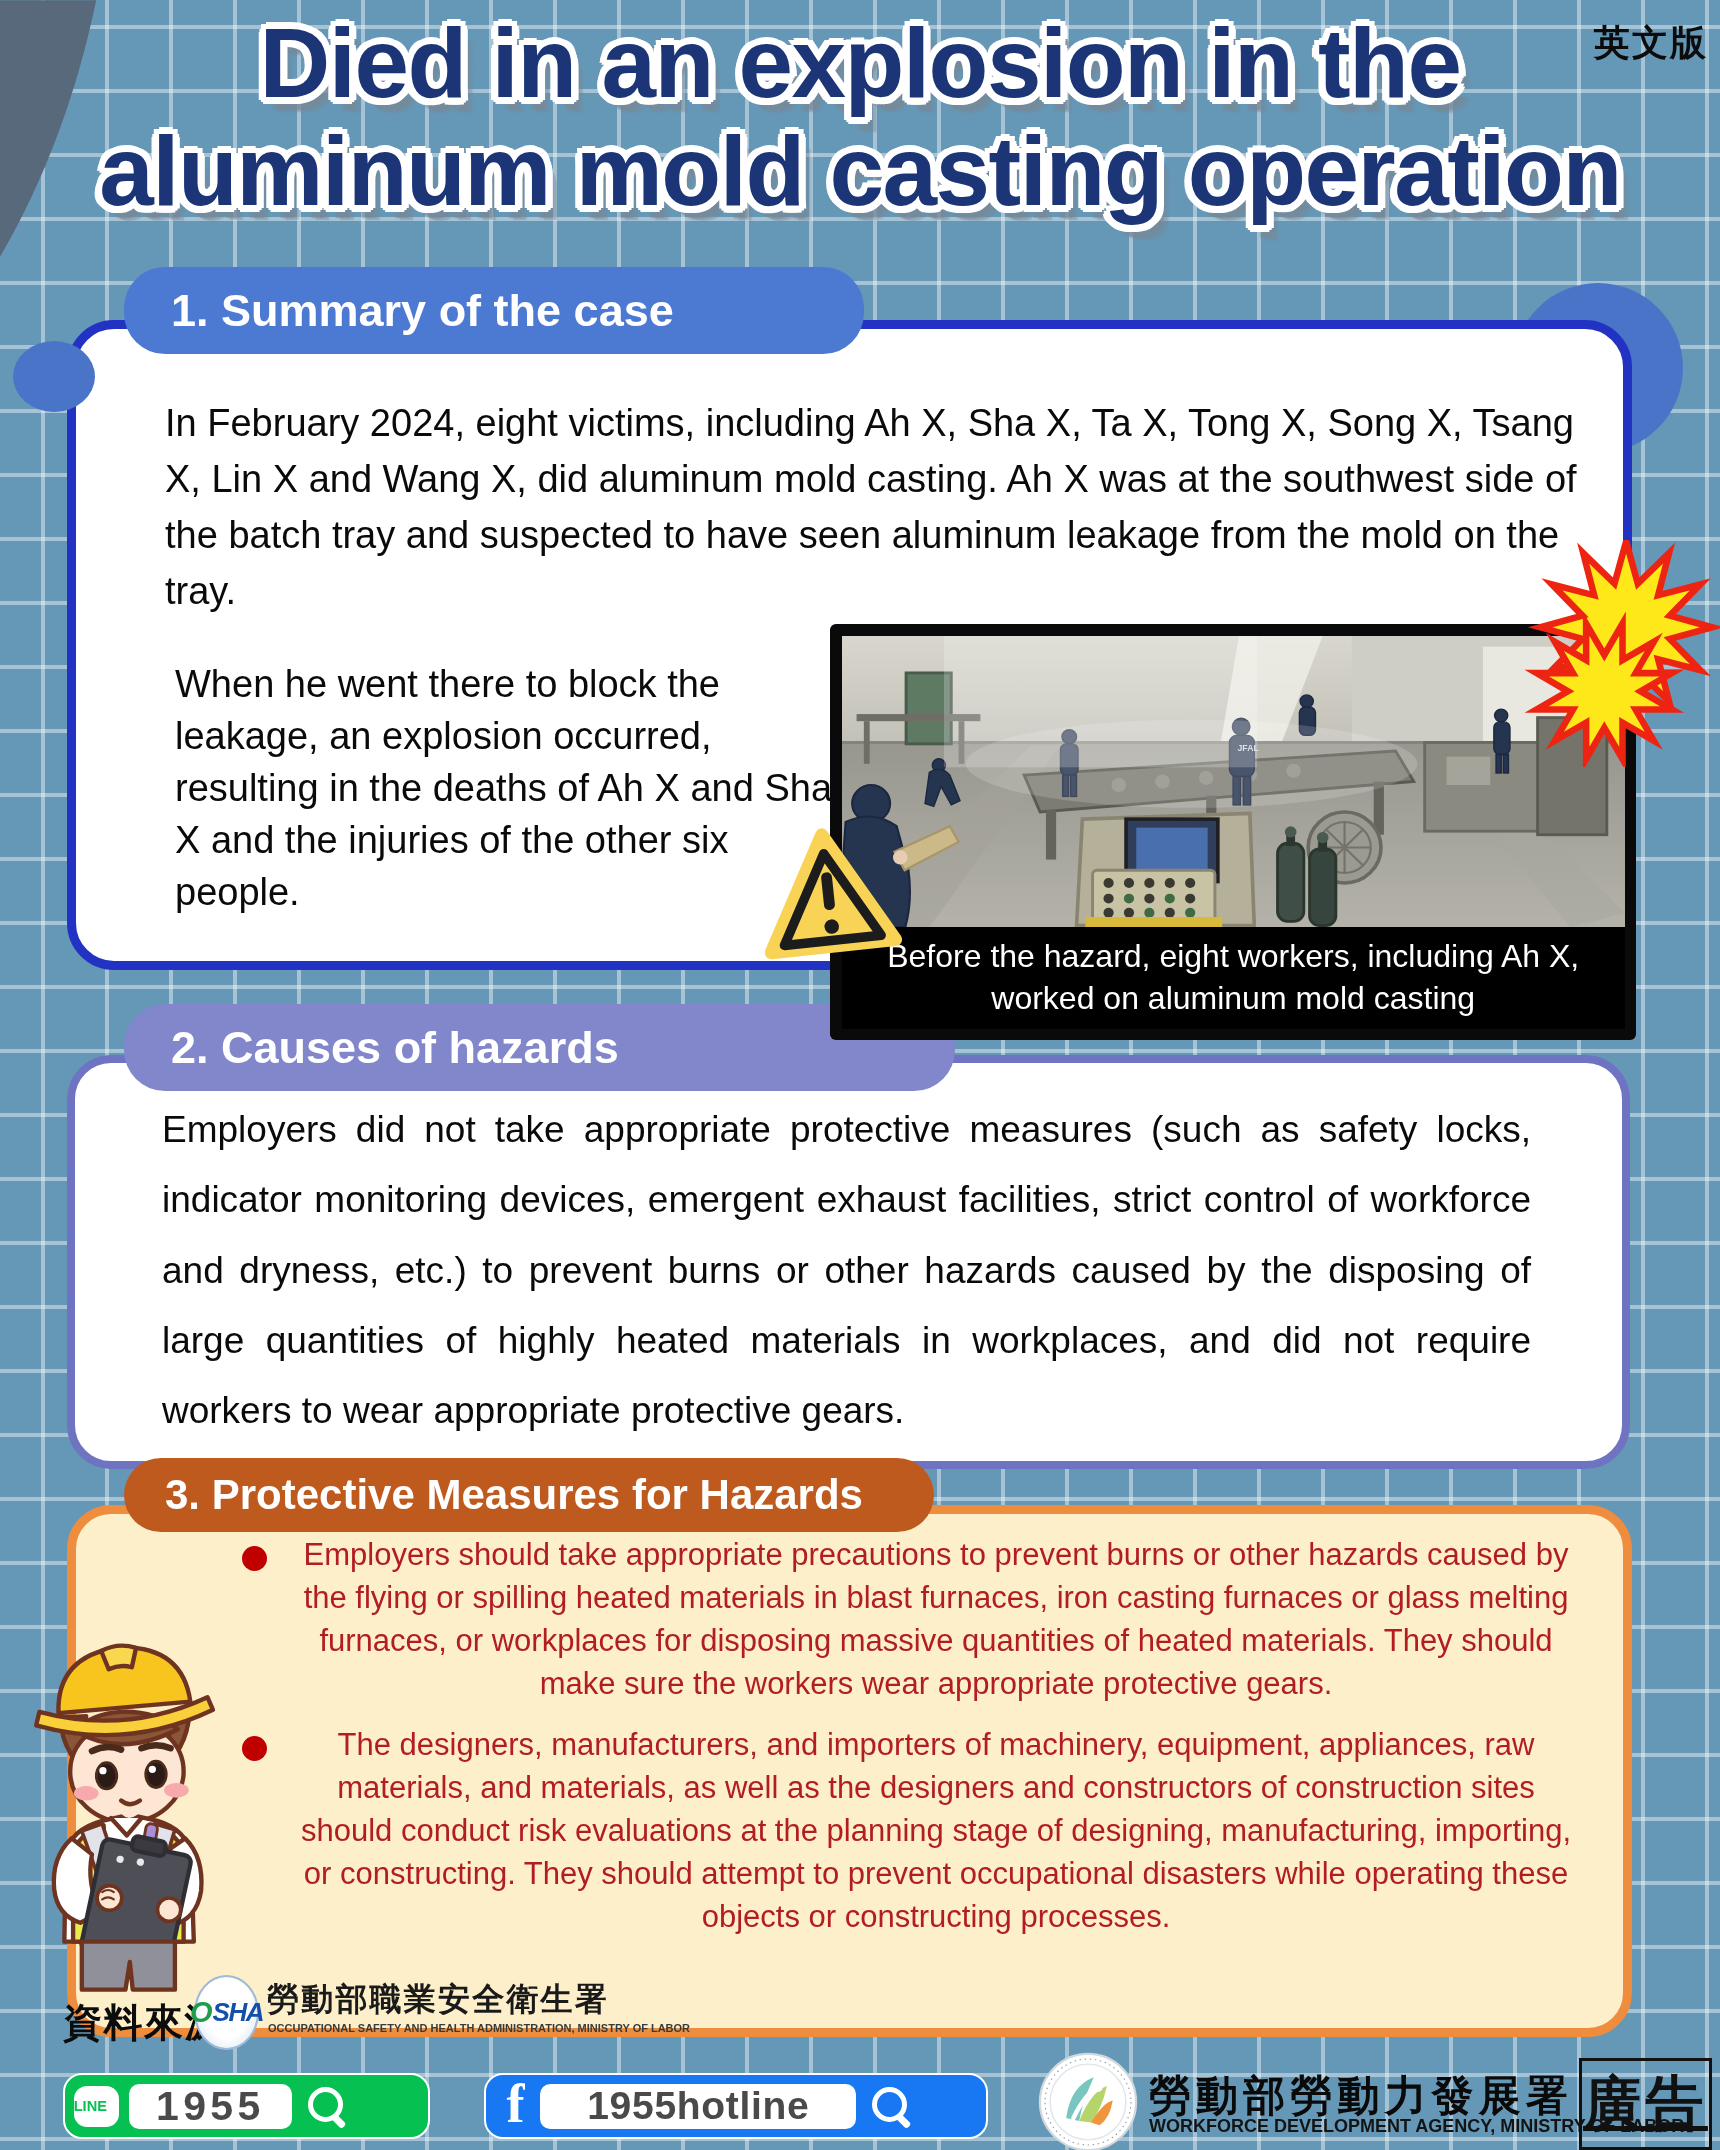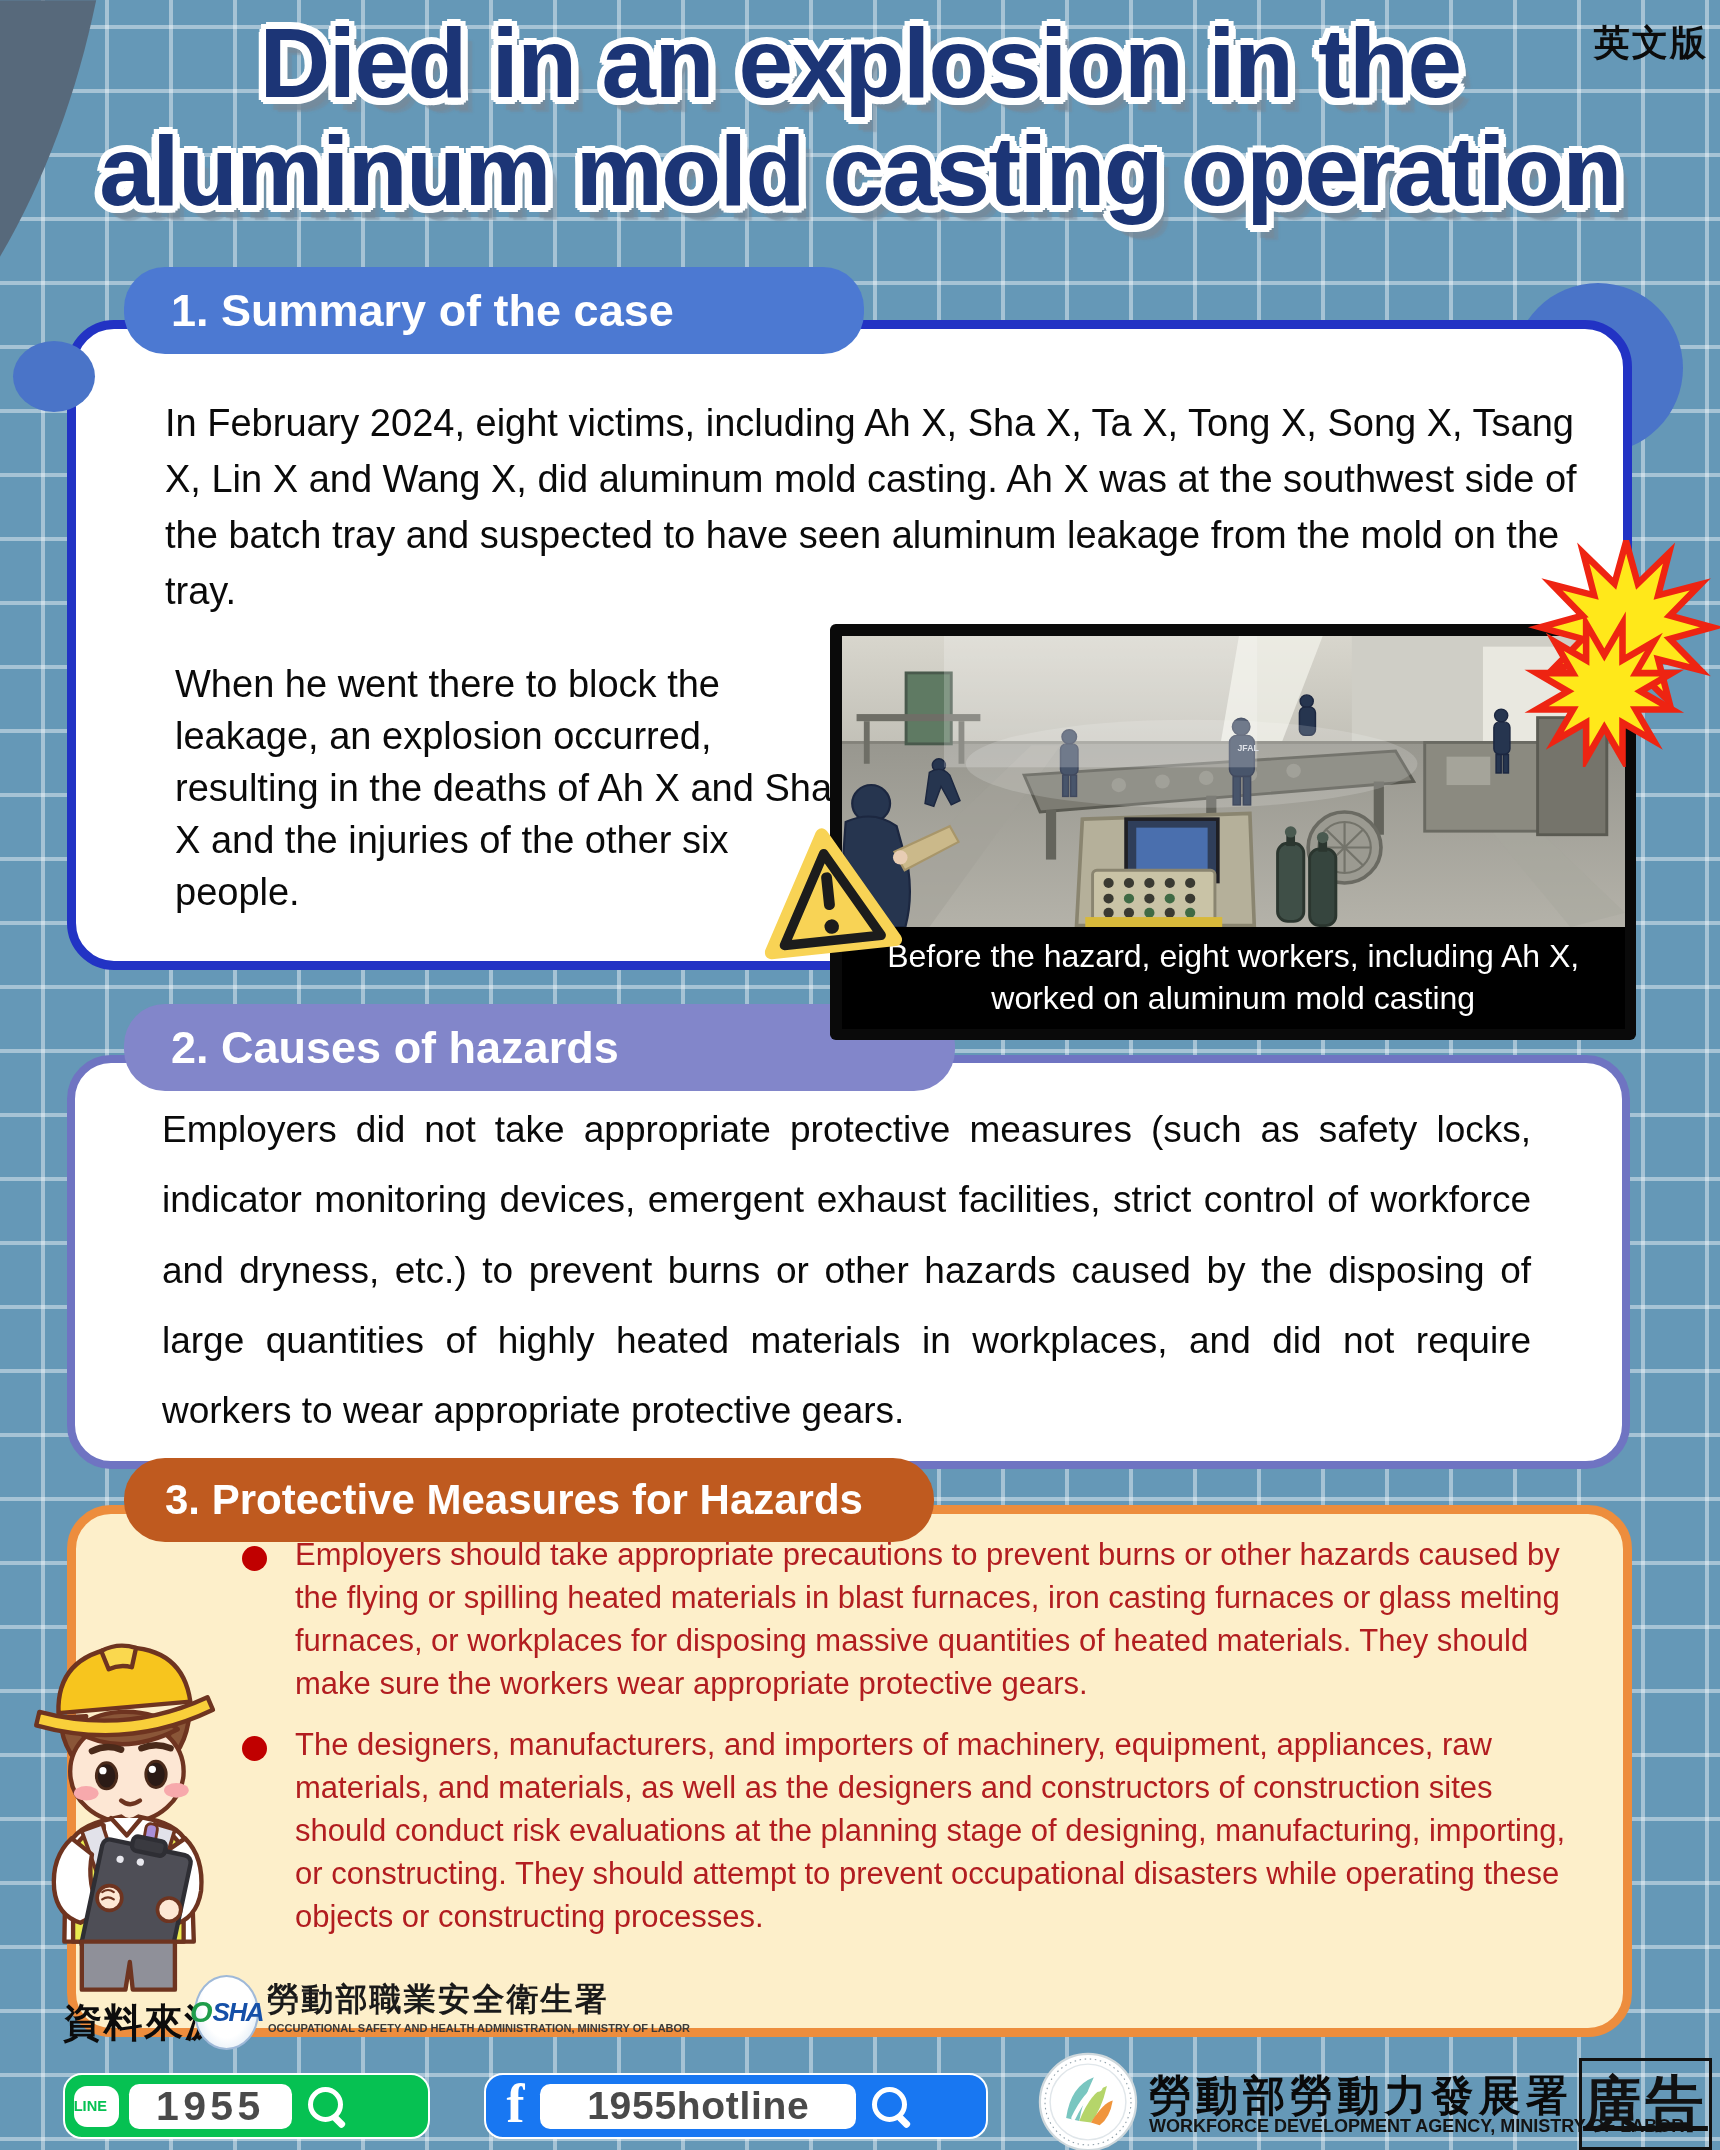--- a/index.html
+++ b/index.html
@@ -25,21 +25,21 @@
     text-shadow:
       -6.6px 0 0 #fff,6.6px 0 0 #fff,0 -6.6px 0 #fff,0 6.6px 0 #fff,
       -5.1px -5.1px 0 #fff,5.1px -5.1px 0 #fff,-5.1px 5.1px 0 #fff,5.1px 5.1px 0 #fff,
       -7.3px 2.9px 0 #fff,7.3px 2.9px 0 #fff,-2.9px 7.3px 0 #fff,2.9px 7.3px 0 #fff,
       7.3px 13px 1.5px rgba(120,136,150,.65),11.7px 14.6px 1.5px rgba(120,136,150,.45);}
 
   
   .pill{display:flex;align-items:center;color:#fff;font-weight:bold;border-radius:41px;z-index:4;}
   #pill-1{left:124px;top:267px;width:693px;height:87px;background:#4c79d2;font-size:45px;padding-left:47px;}
   #pill-2{left:124px;top:1004px;width:784px;height:87px;background:#8286ca;font-size:45px;padding-left:47px;}
-  #pill-3{left:124px;top:1458px;width:769px;height:84px;background:#bf5a1f;font-size:42px;padding-left:41px;}
+  #pill-3{left:124px;top:1458px;width:769px;height:74px;background:#bf5a1f;font-size:42px;padding-left:41px;}
 
   
   #box-1{left:67px;top:320px;width:1547px;height:632px;background:#fff;border:9.5px solid #2233c4;border-radius:47px;z-index:3;}
   #box-2{left:67px;top:1055px;width:1547px;height:398px;background:#fff;border:8px solid #6f74c2;border-radius:44px;z-index:3;}
   #box-3{left:67px;top:1505px;width:1547px;height:514px;background:#fdefca;border:9.5px solid #ed8d3d;border-radius:44px;z-index:3;}
 
   #s1-para1{position:absolute;left:89px;top:67px;width:1449px;font-size:38px;line-height:1.47;color:#0a0a0a;}
   #s1-para2{position:absolute;left:99px;top:329px;width:670px;font-size:38px;line-height:1.37;color:#0a0a0a;}
   #s2-body{position:absolute;left:87px;top:32px;width:1369px;font-size:37px;line-height:1.9;color:#0a0a0a;text-align:justify;}
 
@@ -47,21 +47,21 @@
   #photo-block{left:830px;top:624px;width:806px;z-index:5;background:#0a0a0a;border-radius:5.8px;padding:11.7px;box-sizing:border-box;}
   #photo-scene{display:block;width:783px;height:291px;background:#b9b8b0;}
   #photo-caption{width:783px;min-height:102px;background:#000;color:#fff;display:flex;align-items:center;justify-content:center;text-align:center;}
   #photo-caption span{font-size:32px;line-height:1.3;max-width:736px;}
 
   
   #warning-triangle{left:759px;top:827px;z-index:7;transform:rotate(-6deg);}
   #starbursts{left:1517px;top:540px;z-index:7;}
 
   
-  #bullet-list{position:absolute;left:166px;top:20.4px;width:1355px;}
+  #bullet-list{position:absolute;left:166px;top:20.4px;width:1355px;text-align:center;}
   .bullet-row{display:flex;margin-bottom:19px;}
   .bullet-dot{flex:0 0 25px;width:25px;height:25px;border-radius:50%;background:#c00000;margin:11.7px 28px 0 0;}
   .bullet-text{font-size:31px;line-height:1.38;color:#b21d20;width:1282px;}
 
   
   #worker-mascot{left:11.7px;top:1636px;z-index:6;}
 
   
   #source-label{left:63px;top:1996px;font-size:39px;font-weight:bold;color:#0c0c0c;z-index:3;letter-spacing:1.5px;}
   #osha-logo{left:194px;top:1975px;width:61px;height:71px;z-index:3;background:radial-gradient(ellipse at 50% 35%,#ffffff 55%,#cfe0f0 100%);

